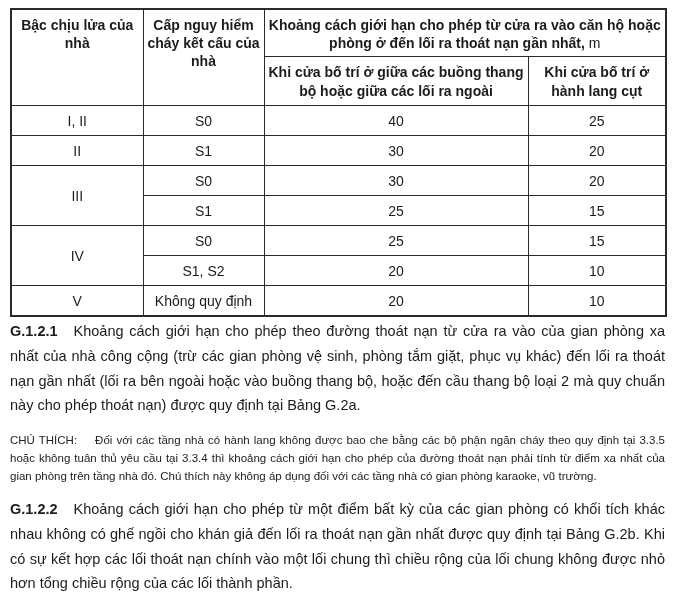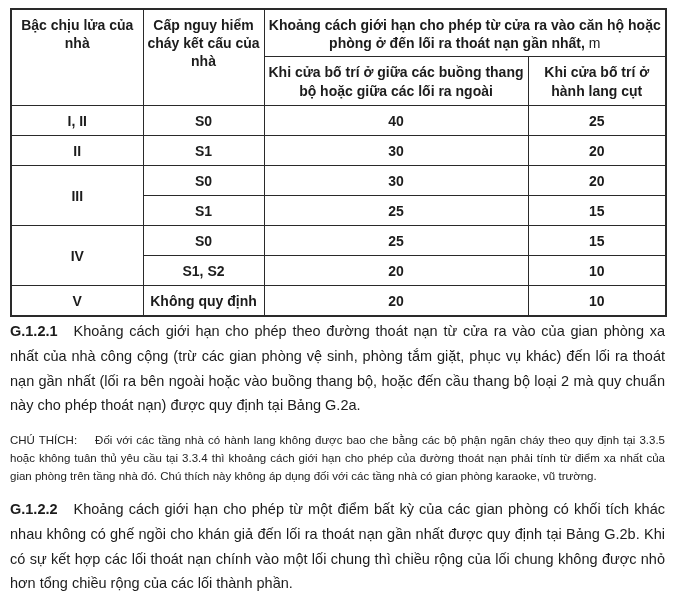--- a/index.html
+++ b/index.html
@@ -38,21 +38,21 @@
     line-height: 1.3;
     vertical-align: top;
     padding-top: 6px;
     padding-bottom: 4px;
   }
   th.h-span { height: 34px; vertical-align: middle; padding-top: 2px; }
   th.h-sub  { height: 38px; vertical-align: middle; padding-top: 2px; }
   .unit { font-weight: normal; }
   table.spec-table td {
     height: 25px;
-    font-weight: bold;
+    font-weight: normal;
     vertical-align: middle;
   }
 
   
   .heading {
     margin-top: 16px;
     font-size: 15px;
     font-weight: bold;
     letter-spacing: 0.1px;
   }

